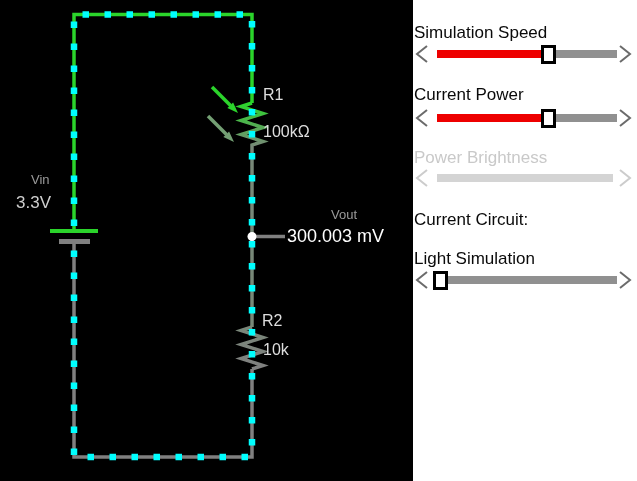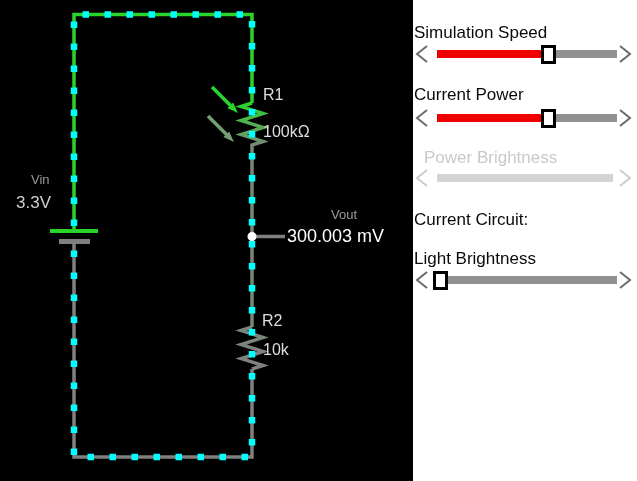--- a/index.html
+++ b/index.html
@@ -109,34 +109,34 @@
       </svg>
     <div class="track">
       <div class="fill" style="width:111px;"></div>
       <div class="thumb" style="left:104px;top:-5px;"></div>
     </div>
     <svg class="chev right" viewBox="0 0 16 20">
         <polyline points="3,2 13,10 3,18" fill="none" stroke="#6b6b6b" stroke-width="2"></polyline>
       </svg>
   </div>
 
-  <div class="panel-label disabled" style="top:144px;margin-left:10px;">Power Brightness</div>
+  <div class="panel-label disabled" style="top:144px;">Power Brightness</div>
   <div class="slider" style="top:164px;">
     <svg class="chev left" viewBox="0 0 16 20">
         <polyline points="13,2 3,10 13,18" fill="none" stroke="#cccccc" stroke-width="2"></polyline>
       </svg>
     <div class="track disabled"></div>
     <svg class="chev right" viewBox="0 0 16 20">
         <polyline points="3,2 13,10 3,18" fill="none" stroke="#cccccc" stroke-width="2"></polyline>
       </svg>
   </div>
 
   <div class="panel-label" style="top:206px;text-align:center;">Current Circuit:</div>
 
-  <div class="panel-label" style="top:245px;">Light Brightness</div>
+  <div class="panel-label" style="top:245px;">Light Simulation</div>
   <div class="slider" style="top:266px;">
     <svg class="chev left" viewBox="0 0 16 20">
         <polyline points="13,2 3,10 13,18" fill="none" stroke="#6b6b6b" stroke-width="2"></polyline>
       </svg>
     <div class="track">
       <div class="thumb" style="left:-4px;top:-5px;"></div>
     </div>
     <svg class="chev right" viewBox="0 0 16 20">
         <polyline points="3,2 13,10 3,18" fill="none" stroke="#6b6b6b" stroke-width="2"></polyline>
       </svg>

